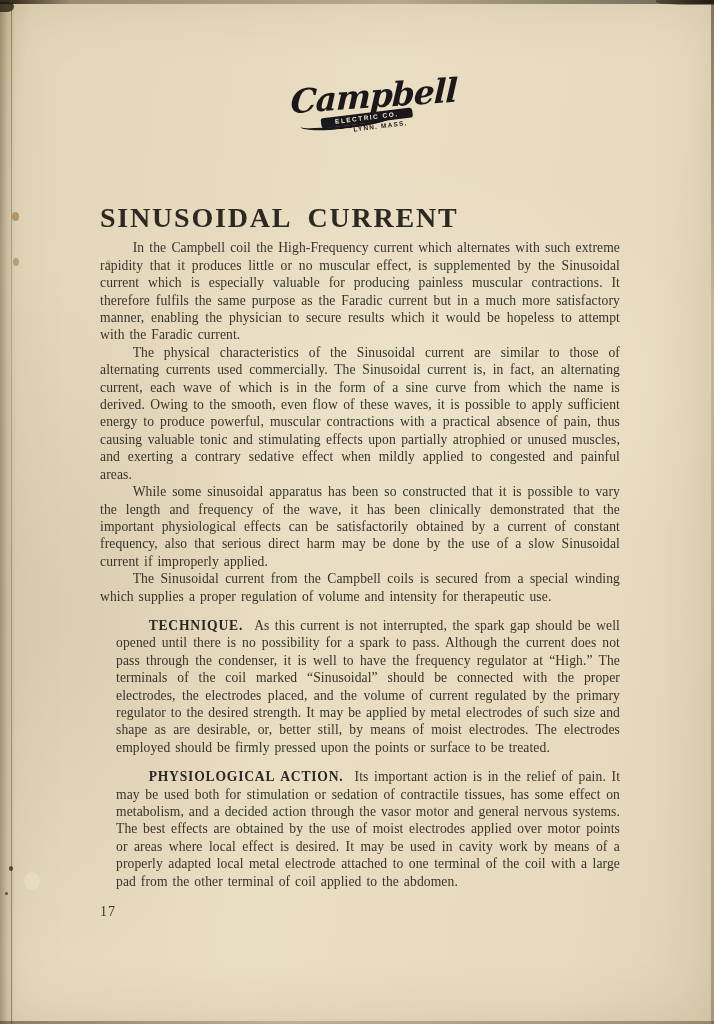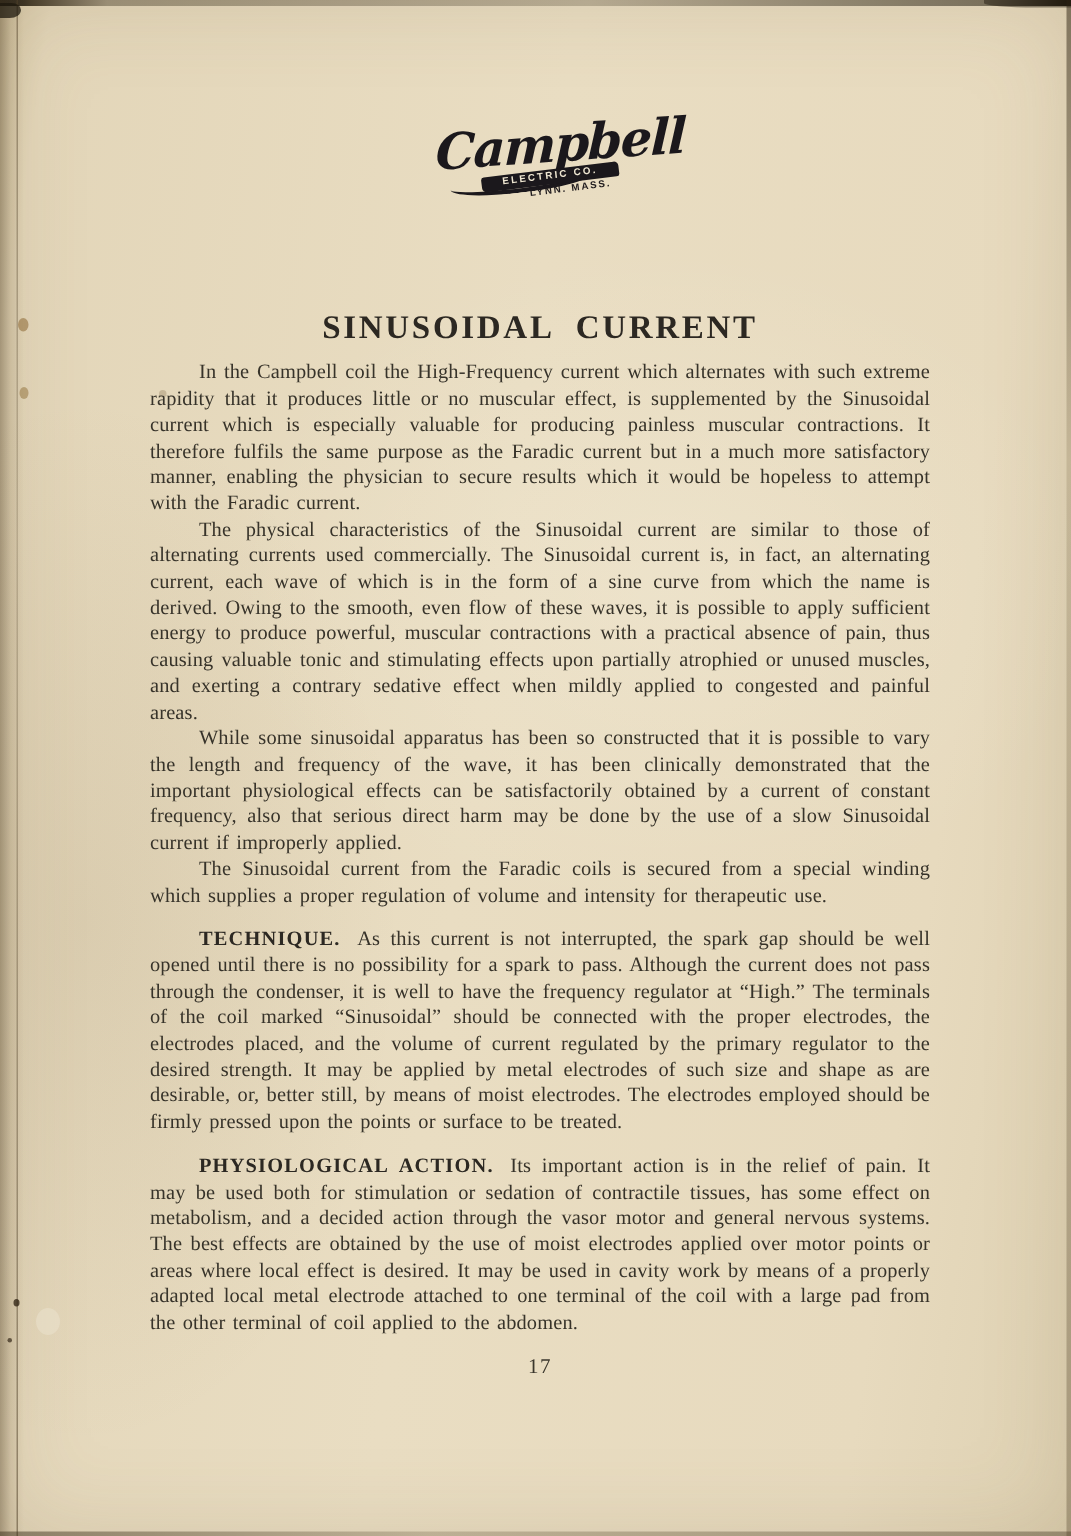--- a/index.html
+++ b/index.html
@@ -89,28 +89,28 @@
   .text-block{
     position:absolute;left:100px;top:192px;width:520px;
     color:#37332a;
     font-size:13.6px;line-height:17.4px;
     text-align:justify;
     word-spacing:1.4px;letter-spacing:0.1px;
   }
   .body-par{margin:0;text-indent:2.4em;}
   .body-par.no-indent{text-indent:0;}
   .section-title{
-    margin:17px 0 13px 0;text-align:center;text-indent:0;
-    font-size:22px;font-weight:bold;letter-spacing:1.8px;word-spacing:8px;
+    margin:17px 0 13px 0;text-align:left;text-indent:0;
+    font-size:28px;font-weight:bold;letter-spacing:1.8px;word-spacing:8px;
     color:#2c2822;
   }
-  .runin-par{margin-top:12px;}
+  .runin-par{margin-top:12px;margin-left:16px;}
   .runin{font-weight:bold;letter-spacing:0.8px;padding-right:11px;color:#2c2822;}
   .page-number{
-    margin-top:13px;text-align:center;text-indent:0;
+    margin-top:13px;text-indent:0;
     font-size:14px;letter-spacing:1px;color:#3a362c;
   }
 </style>
 </head>
 <body>
 
 <div class="page">
 
   <div class="edge-top"></div>
   <div class="edge-left"></div>
@@ -134,21 +134,21 @@
   </div>
 
   <div class="text-block">
 
 
     <h1 class="section-title">SINUSOIDAL CURRENT</h1>
 
     <p class="body-par">In the Campbell coil the High-Frequency current which alternates with such extreme rapidity that it produces little or no muscular effect, is supplemented by the Sinusoidal current which is especially valuable for producing painless muscular contractions.   It therefore fulfils the same purpose as the Faradic current but in a much more satisfactory manner, enabling the physician to secure results which it would be hopeless to attempt with the Faradic current.</p>
     <p class="body-par">The physical characteristics of the Sinusoidal current are similar to those of alternating currents used commercially.   The Sinusoidal current is, in fact, an alternating current, each wave of which is in the form of a sine curve from which the name is derived.   Owing to the smooth, even flow of these waves, it is possible to apply sufficient energy to produce powerful, muscular contractions with a practical absence of pain, thus causing valuable tonic and stimulating effects upon partially atrophied or unused muscles, and exerting a contrary sedative effect when mildly applied to congested and painful areas.</p>
     <p class="body-par">While some sinusoidal apparatus has been so constructed that it is possible to vary the length and frequency of the wave, it has been clinically demonstrated that the important physiological effects can be satisfactorily obtained by a current of constant frequency, also that serious direct harm may be done by the use of a slow Sinusoidal current if improperly applied.</p>
-    <p class="body-par">The Sinusoidal current from the Faradic coils is secured from a special winding which supplies a proper regulation of volume and intensity for therapeutic use.</p>
+    <p class="body-par">The Sinusoidal current from the Campbell coils is secured from a special winding which supplies a proper regulation of volume and intensity for therapeutic use.</p>
 
     <p class="body-par runin-par">
       <span class="runin">TECHNIQUE.</span><span>As this current is not interrupted, the spark gap should be well opened until there is no possibility for a spark to pass.   Although the current does not pass through the condenser, it is well to have the frequency regulator at “High.”   The terminals of the coil marked “Sinusoidal” should be connected with the proper electrodes, the electrodes placed, and the volume of current regulated by the primary regulator to the desired strength.   It may be applied by metal electrodes of such size and shape as are desirable, or, better still, by means of moist electrodes.  The electrodes employed should be firmly pressed upon the points or surface to be treated.</span>
     </p>
 
     <p class="body-par runin-par">
       <span class="runin">PHYSIOLOGICAL ACTION.</span><span>Its important action is in the relief of pain.  It may be used both for stimulation or sedation of contractile tissues, has some effect on metabolism, and a decided action through the vasor motor and general nervous systems.   The best effects are obtained by the use of moist electrodes applied over motor points or areas where local effect is desired.   It may be used in cavity work by means of a properly adapted local metal electrode attached to one terminal of the coil with a large pad from the other terminal of coil applied to the abdomen.</span>
     </p>
 
     <div class="page-number">17</div>

